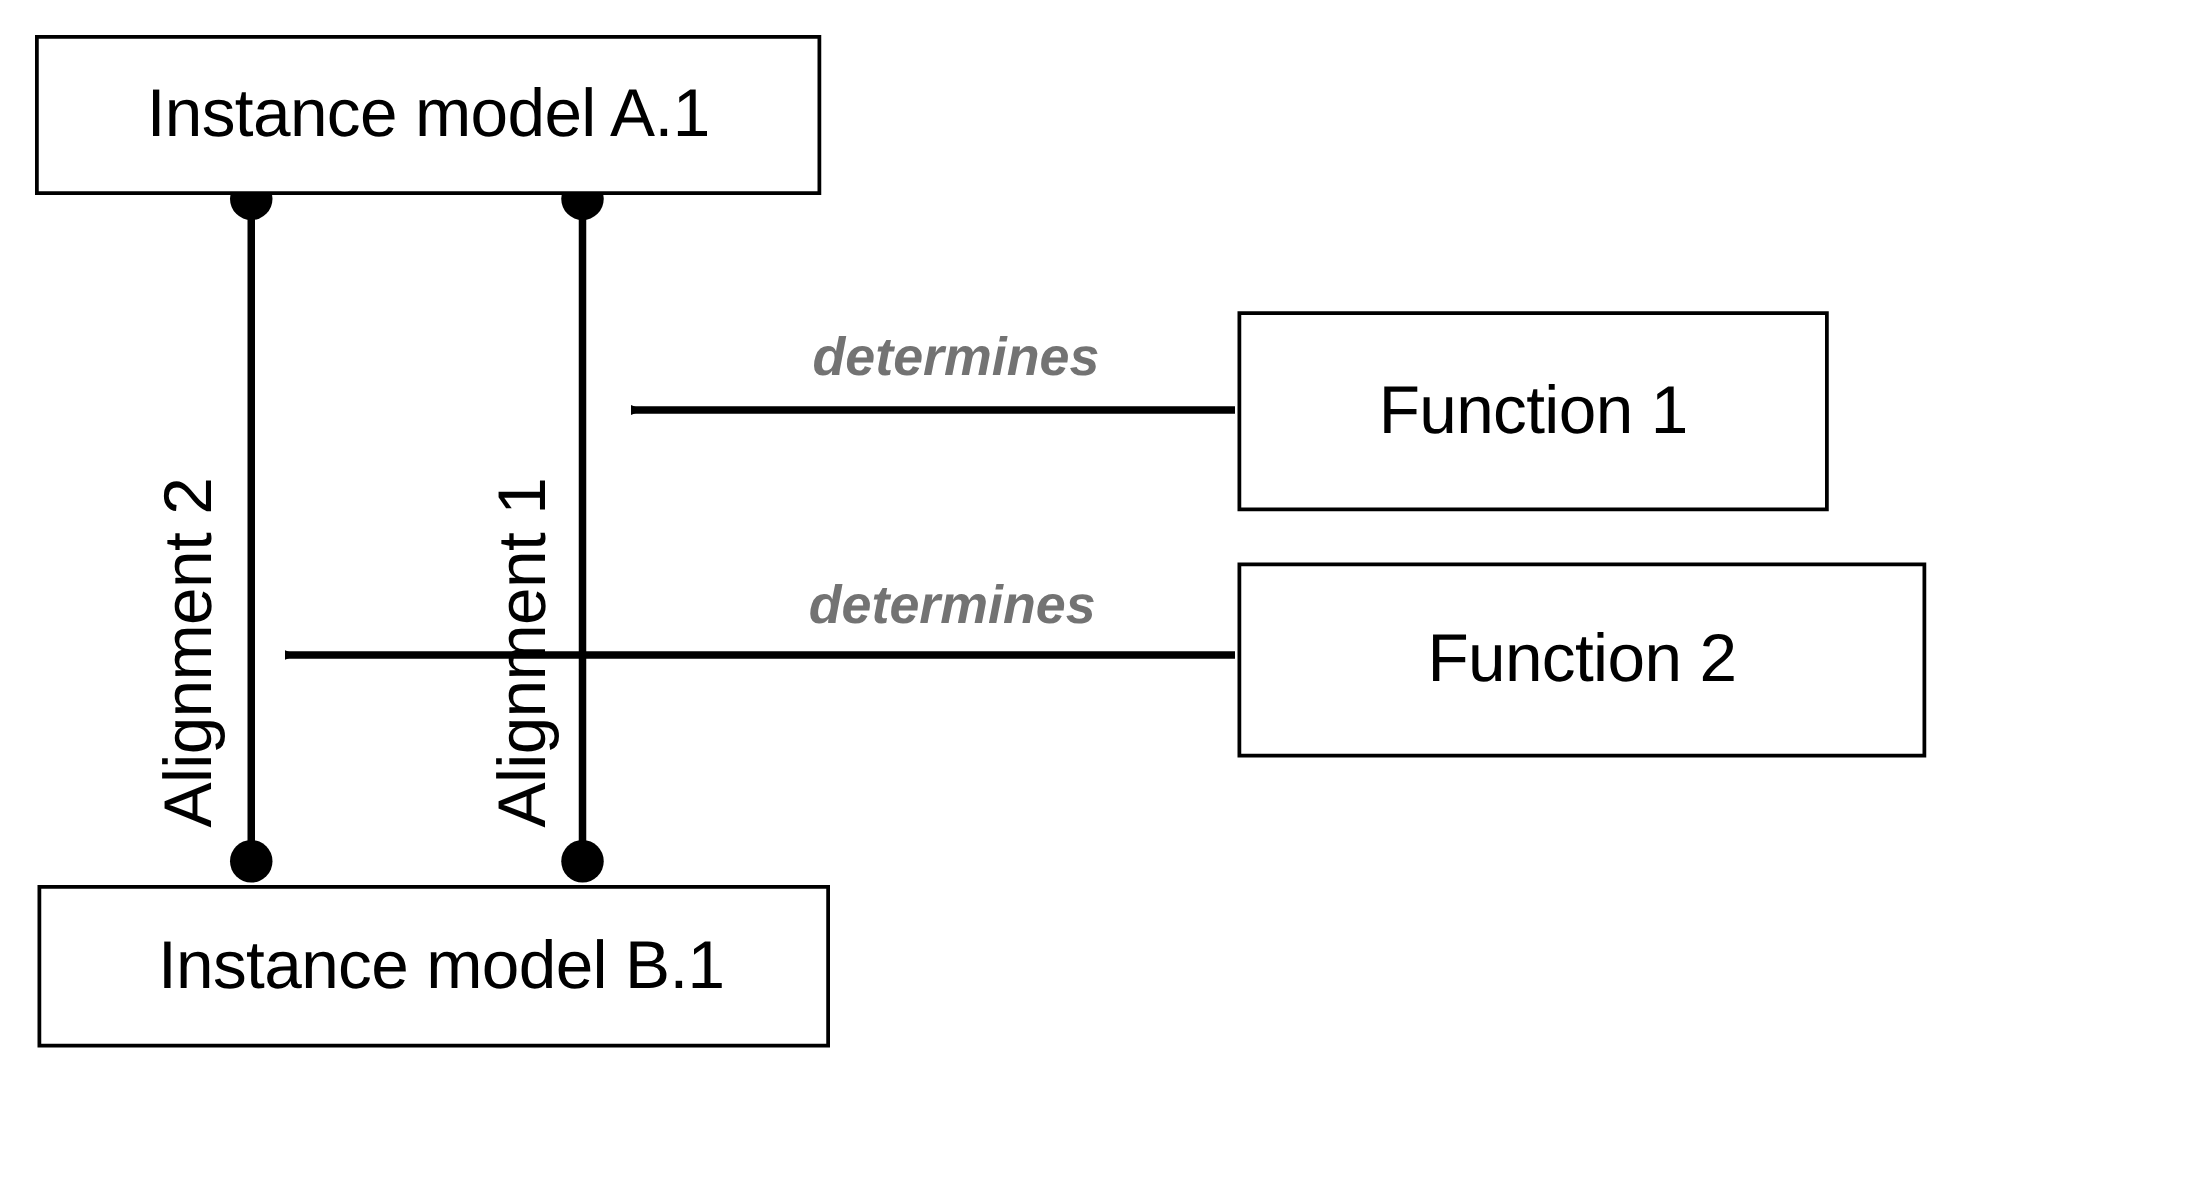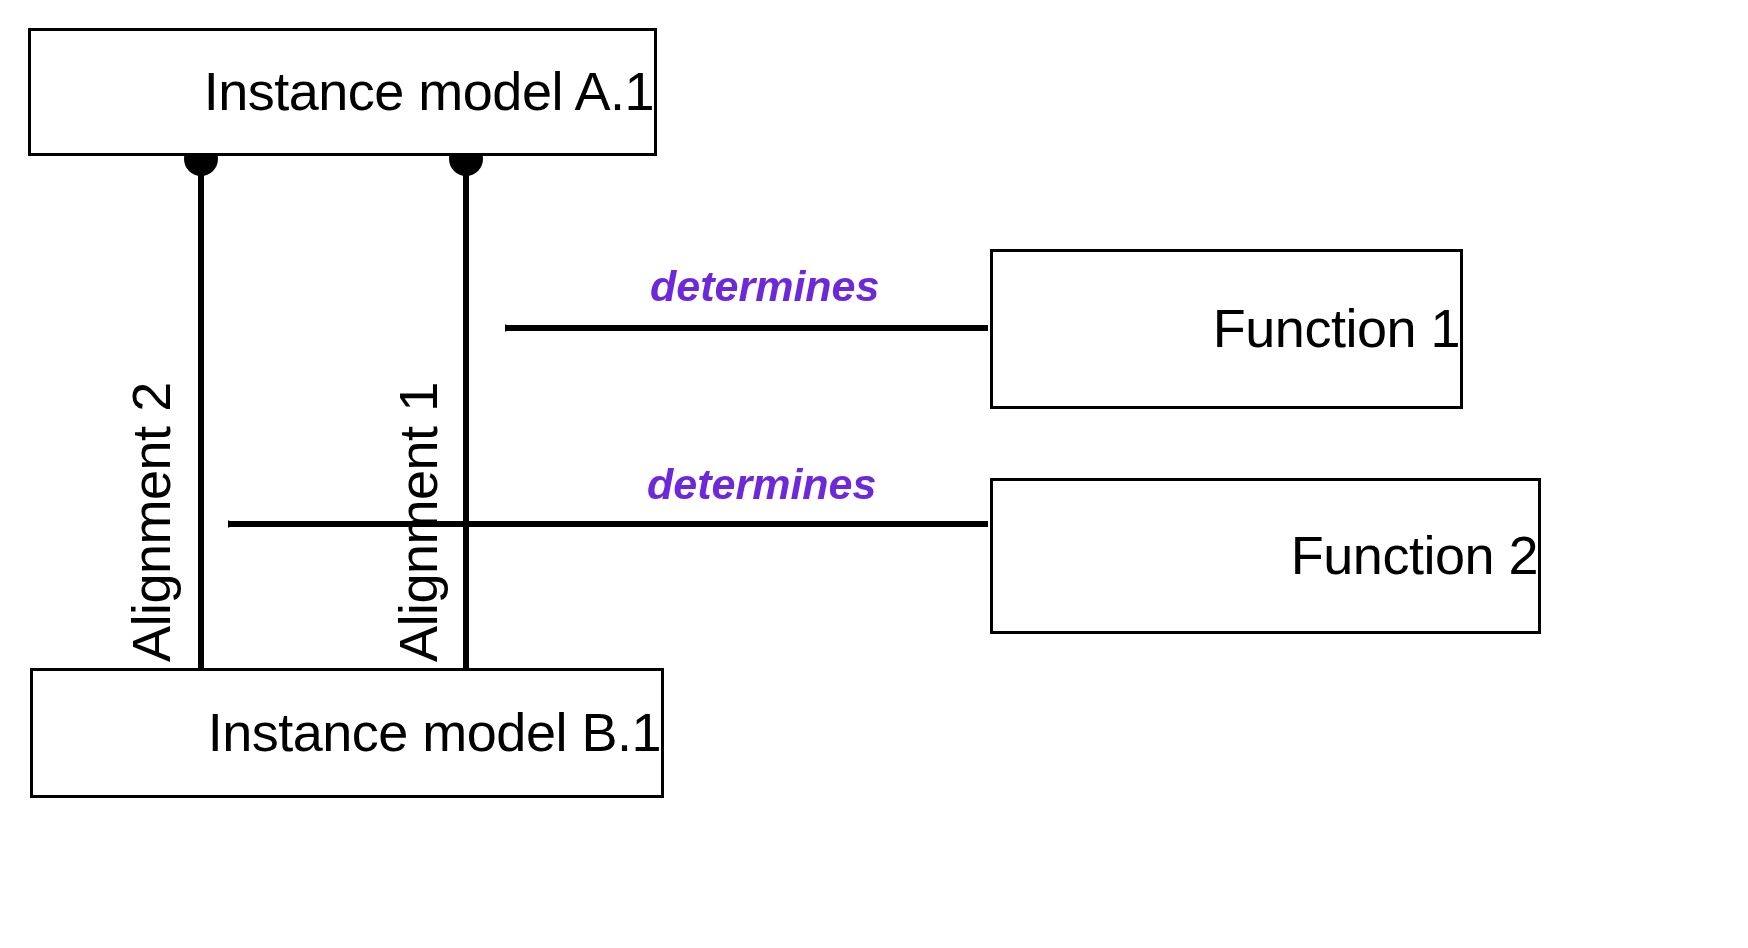--- a/index.html
+++ b/index.html
@@ -18,57 +18,56 @@
     background: #ffffff;
     overflow: hidden;
   }
   .box {
     position: absolute;
     box-sizing: border-box;
     border: 3px solid #000000;
     background: #ffffff;
     display: flex;
     align-items: center;
-    justify-content: flex-end;
+    justify-content: center;
     color: #000000;
     font-family: "Liberation Sans", sans-serif;
     font-weight: 400;
     z-index: 4;
   }
   .box-label {
     font-size: 54px;
     line-height: 1.1;
     white-space: nowrap;
     letter-spacing: -0.5px;
   }
   #box-instance-a {
     left: 28px;
     top: 28px;
     width: 629px;
     height: 128px;
   }
   #box-instance-b {
     left: 30px;
-    top: 668px;
+    top: 708px;
     width: 634px;
     height: 130px;
     padding-left: 12px;
   }
   #box-function-1 {
     left: 990px;
     top: 249px;
     width: 473px;
     height: 160px;
   }
   #box-function-2 {
     left: 990px;
     top: 450px;
     width: 551px;
     height: 156px;
-    margin-top: 28px;
   }
   .svg-layer {
     position: absolute;
     left: 0;
     top: 0;
     width: 1748px;
     height: 948px;
     z-index: 2;
   }
   .align-label {
@@ -85,21 +84,21 @@
   #align-label-2 {
     left: 182px;
     top: 600px;
   }
   #align-label-1 {
     left: 449px;
     top: 600px;
   }
   .determines-label {
     position: absolute;
-    color: #6d28d9;
+    color: #737373;
     font-family: "Liberation Sans", sans-serif;
     font-style: italic;
     font-weight: 700;
     font-size: 43px;
     white-space: nowrap;
     z-index: 5;
   }
   #determines-1 {
     left: 650px;
     top: 262px;

